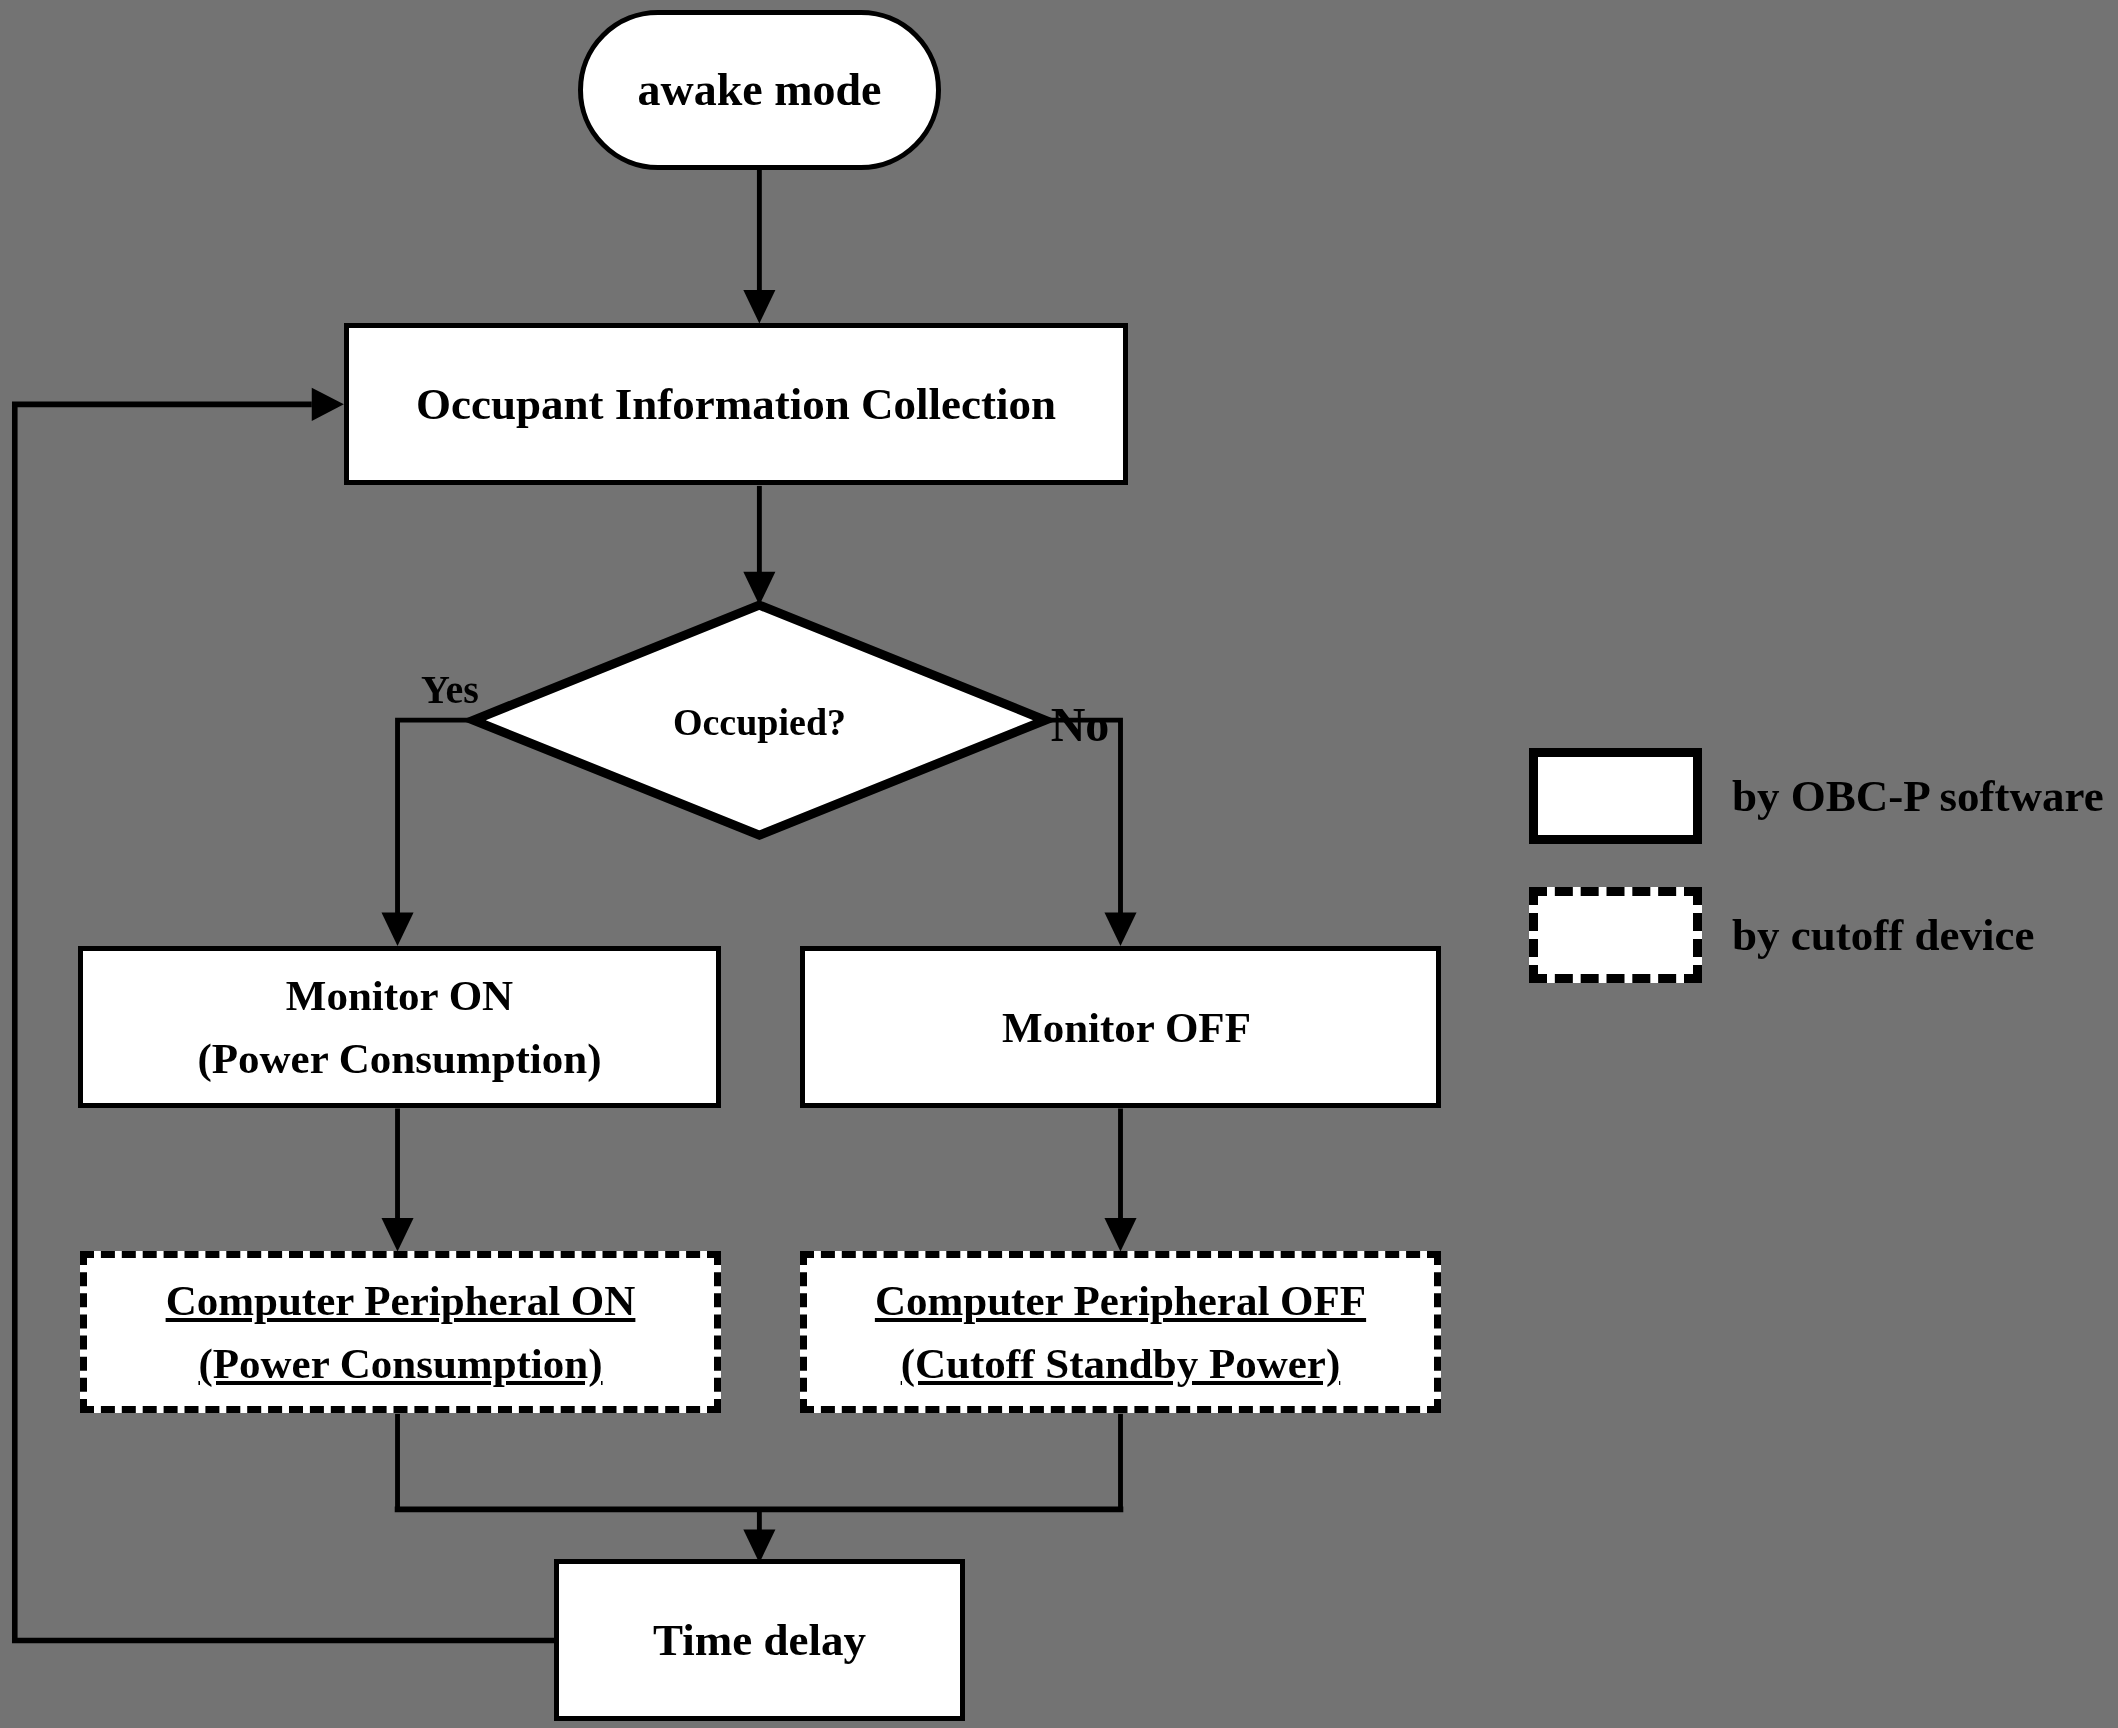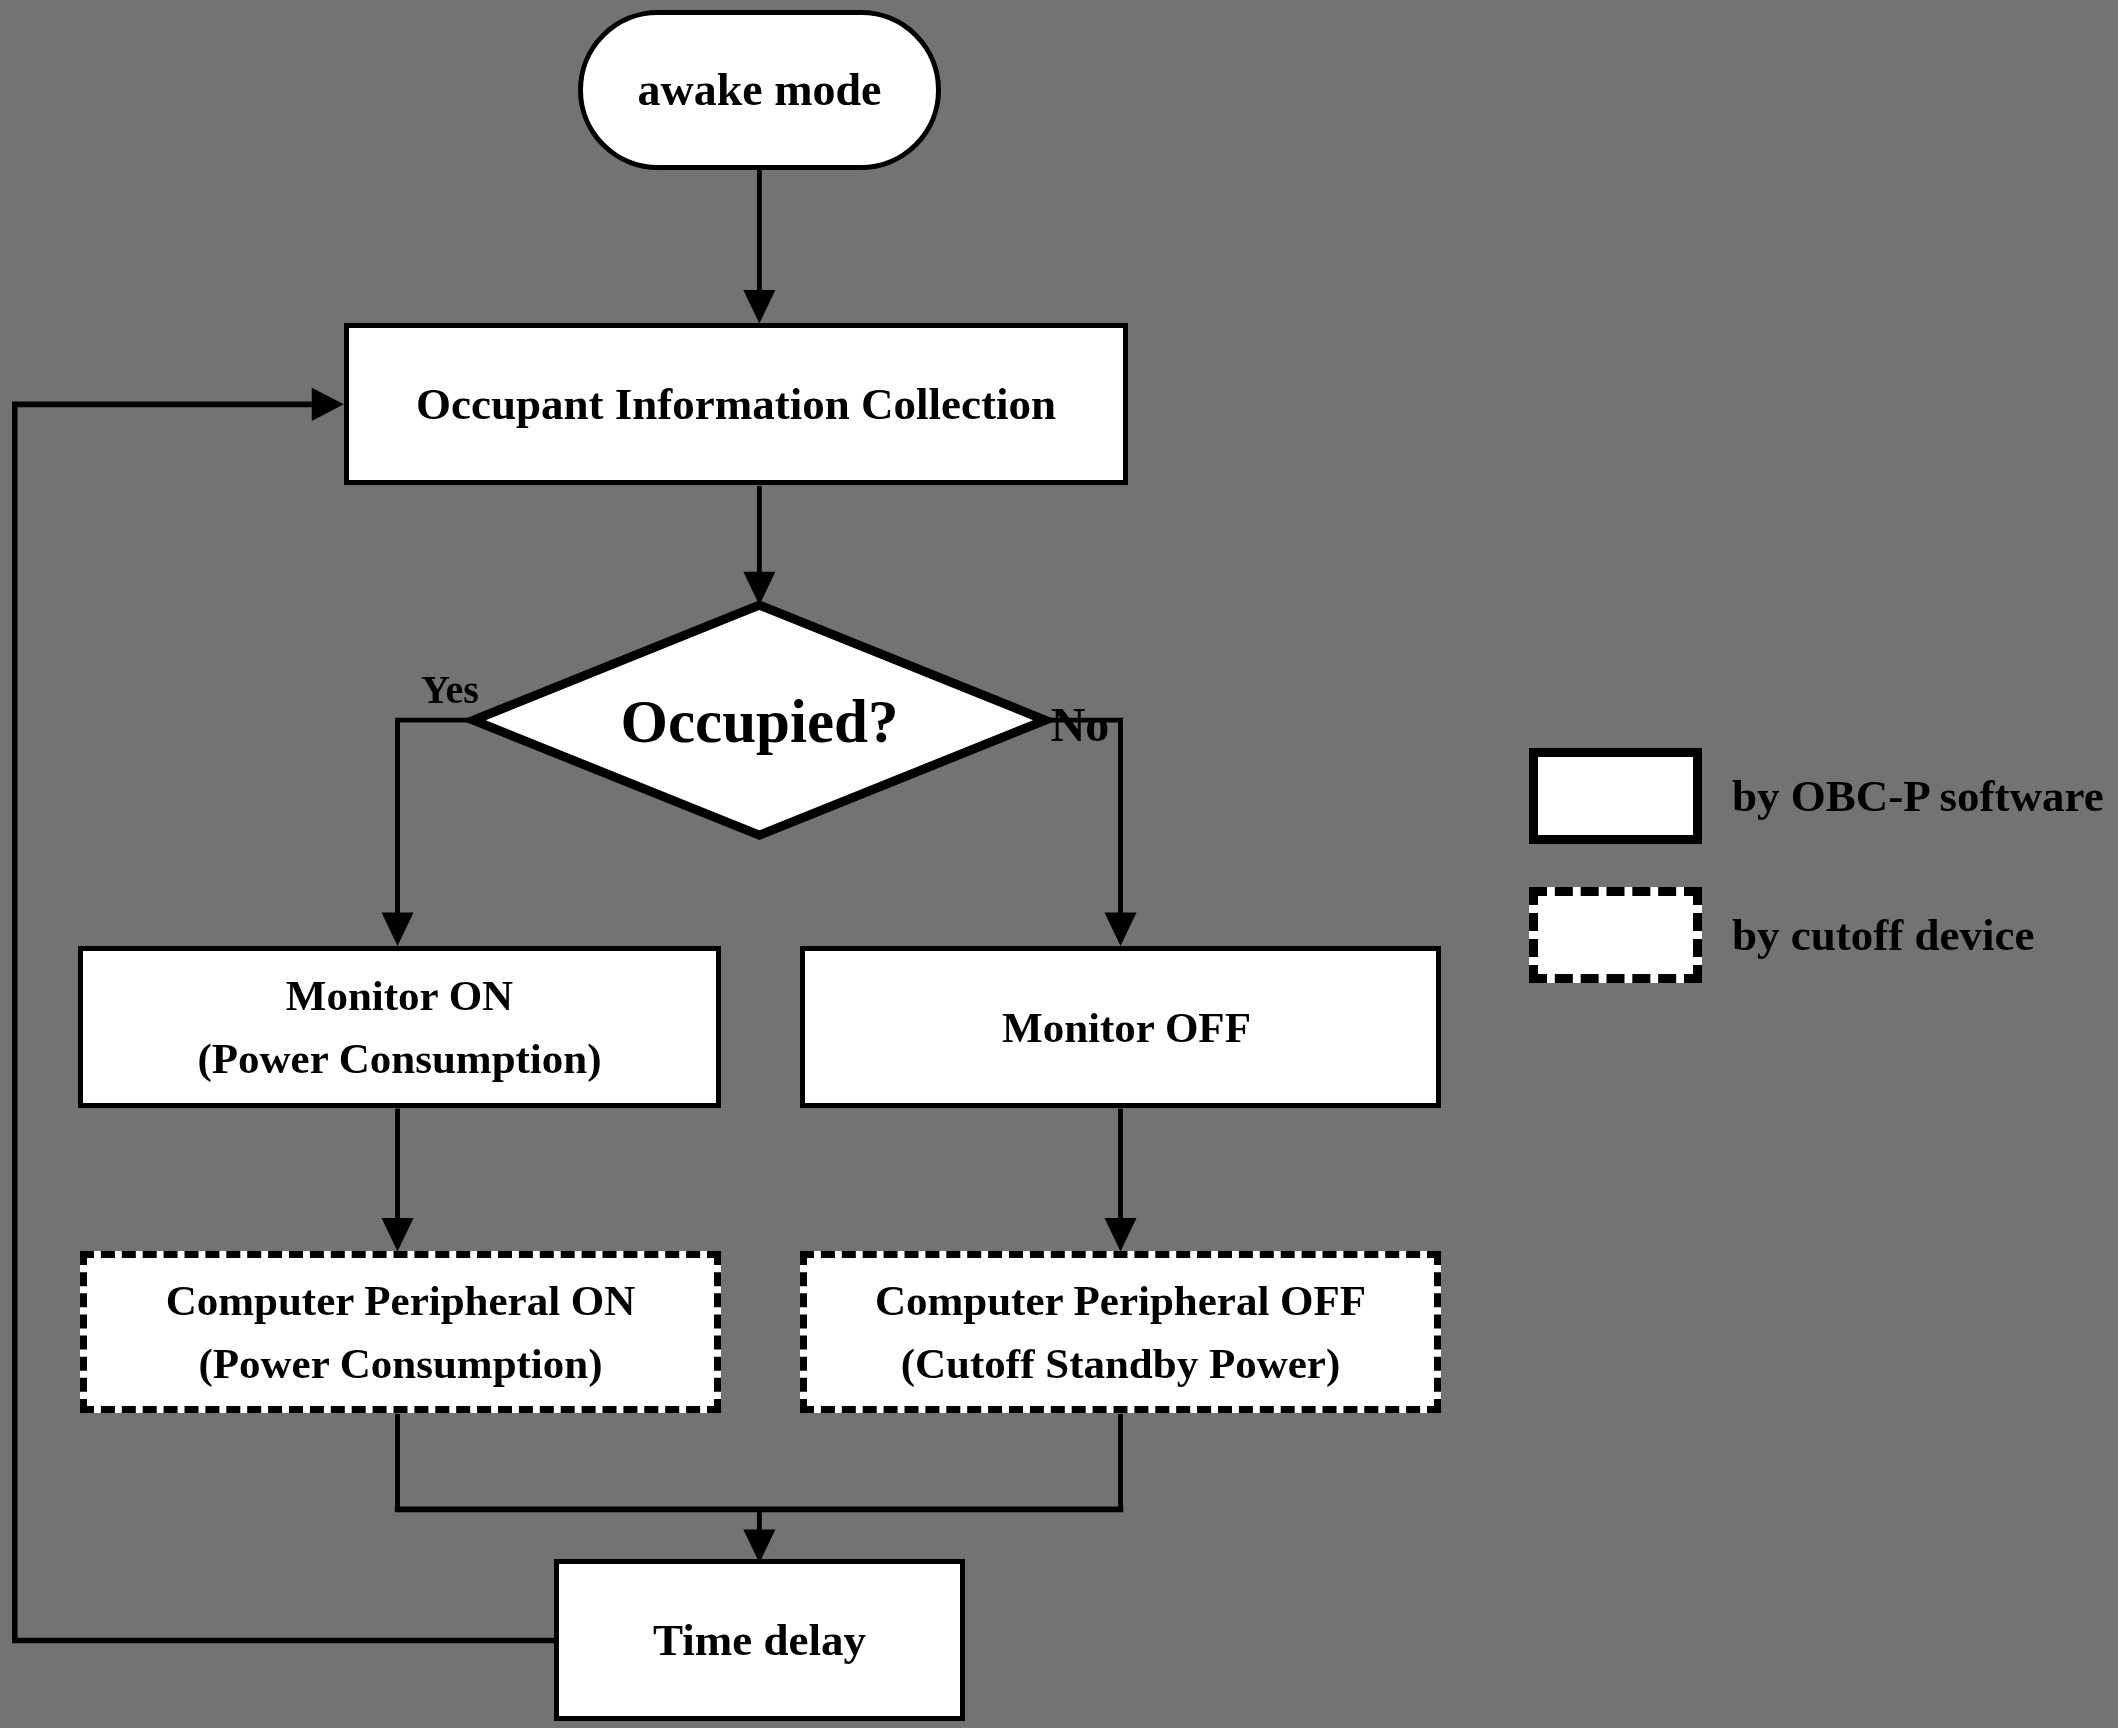--- a/index.html
+++ b/index.html
@@ -5,21 +5,21 @@
   * { margin:0; padding:0; box-sizing:border-box; }
   html,body { background:#ffffff; }
   body { width:2119px; height:1729px; position:relative; overflow:hidden;
          font-family:"Liberation Serif","DejaVu Serif",serif; color:#000; }
   .canvas { position:absolute; left:0; top:0; width:2119px; height:1729px; background:#737373; }
   svg.wires { position:absolute; left:0; top:0; width:2119px; height:1729px; }
   .node { position:absolute; background:#fff; border:5.6px solid #000;
           display:flex; flex-direction:column; justify-content:center; align-items:center;
           text-align:center; font-weight:bold; font-size:43px; line-height:63px; }
   .stadium { border-radius:84px; font-size:46px; }
-  .dashed { border:7px dashed #000; }
+  .dashed { border:7px dashed #000;text-decoration:underline; }
   .free-label { position:absolute; font-weight:bold; display:flex; align-items:center;
                 justify-content:center; text-align:center; }
   .legend-label { position:absolute; font-weight:bold; font-size:45px; display:flex; align-items:center; }
   .swatch { position:absolute; background:#fff; }
   .swatch.solid { border:9px solid #000; }
   .swatch.dash  { border:9px dashed #000; }
 </style>
 </head>
 <body>
 
@@ -58,21 +58,21 @@
   </svg>
 
   <div class="node stadium" style="left:578px; top:9.8px; width:363px; height:160px;">
     <span>awake mode</span>
   </div>
 
   <div class="node" style="left:344px; top:323px; width:784px; height:162px; font-size:45px;">
     <span>Occupant Information Collection</span>
   </div>
 
-  <div class="free-label" style="left:585px; top:690px; width:349px; height:63px; font-size:61px;">
+  <div class="free-label" style="left:585px; top:690px; width:349px; height:63px; font-size:38px;">
     <span>Occupied?</span>
   </div>
 
   <div class="free-label" style="left:389px; top:664px; width:122px; height:50px; font-size:40px;">
     <span>Yes</span>
   </div>
 
   <div class="free-label" style="left:1019px; top:657px; width:122px; height:50px; font-size:48px;margin-top:42px;">
     <span>No</span>
   </div>

